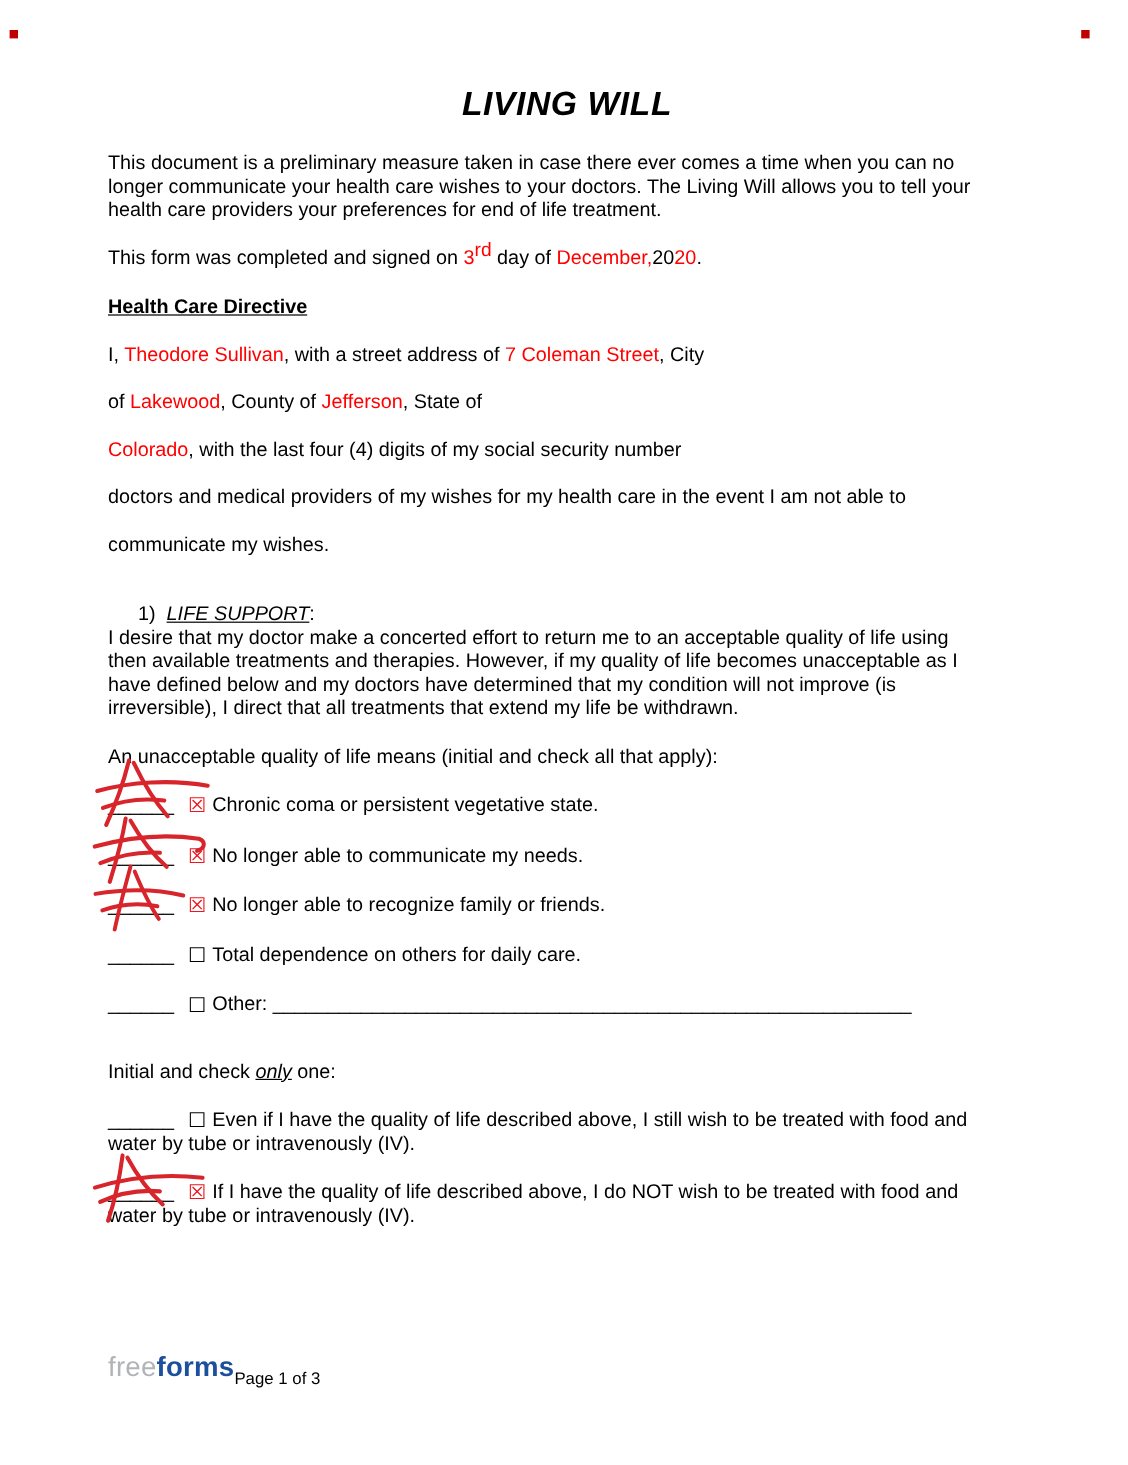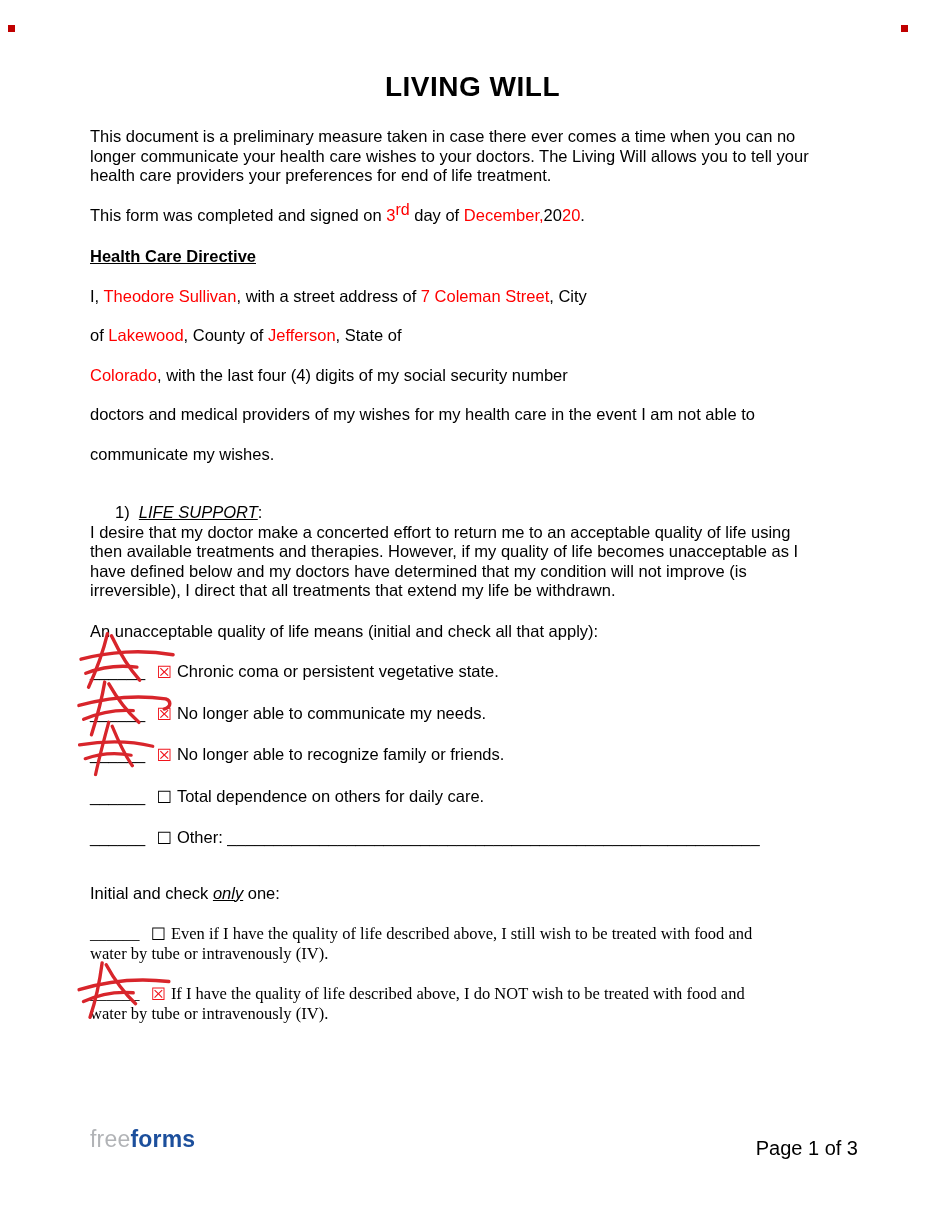--- a/index.html
+++ b/index.html
@@ -13,65 +13,65 @@
   }
   .page { padding: 0 85px 0 90px; }
 
   .corner { position: absolute; width: 7px; height: 7px; background: #c00000; }
   .corner.tl { left: 8px; top: 25px; }
   .corner.tr { left: 901px; top: 25px; }
 
   h1.title {
     margin: 0; padding-top: 72px;
     font-size: 28px; line-height: 30px; font-weight: 700;
-    text-align: center; letter-spacing: .5px;
+    text-align: center; letter-spacing: .5px; font-style: italic;
   }
   .intro  { margin: 25px 0 0; }
   .signed { margin: 20px 0 0; }
   .red    { color: #ff0000; }
   sup.ord { font-size: 16px; vertical-align: super; line-height: 0; }
 
   .directive { margin: 22px 0 0; text-align: left; font-weight: 700; }
   .directive .u { text-decoration: underline; }
 
   .pline { margin: 20px 0 0; }
 
   .sec-head { margin: 39px 0 0; padding-left: 25px; }
   .sec-head .hd { font-style: italic; text-decoration: underline; }
   .sec-body { margin: 0; }
   .apply    { margin: 21px 0 0; }
 
   .crow { margin: 22px 0 0; position: relative; }
   .crow.first { margin-top: 21px; }
   .only-head { margin: 36px 0 0; }
   .only-head .u { font-style: italic; text-decoration: underline; }
-  .oitem { margin: 21px 0 0; font-family: Liberation Serif, serif; }
+  .oitem { margin: 21px 0 0; }
 
   .blank { display: inline-block; position: relative; white-space: nowrap; }
   .cb {
     display: inline-block; font-size: 17px; line-height: 17px;
     margin: 0 5px 0 7px; vertical-align: -1px; color: #000;
   }
   .cb.red { color: #f0141c; }
 
   .ta { position: absolute; width: 100px; height: 62px; pointer-events: none; }
   .ta path { stroke: #d8252b; stroke-width: 3.4; fill: none; stroke-linecap: round; }
   .ta.v1 { left: -12px; top: -32px; transform: rotate(1deg); }
   .ta.v2 { left: -14px; top: -29px; transform: rotate(-3deg); }
   .ta.v3 { left: -16px; top: -27px; transform: rotate(4deg) scale(.95); }
   .ta.v4 { left: -13px; top: -28px; transform: rotate(-2deg); }
 
   .footer {
     position: absolute; left: 90px; right: 82px; top: 1126px;
-    display: flex; justify-content: space-between; align-items: flex-start;
+    display: flex; justify-content: flex-start; align-items: flex-start;
   }
   .logo { font-size: 23px; line-height: 26px; letter-spacing: .2px; cursor: pointer; }
   .lg-free  { color: #b1b3b6; font-weight: 400; }
   .lg-forms { color: #1c4f9c; font-weight: 700; }
-  .pageno { font-size: 20px; margin-top: 13px; margin-left: 36px; }
+  .pageno { font-size: 14px; margin-top: 13px; }
 </style>
 </head>
 <body>
 
 <div class="corner tl"></div>
 <div class="corner tr"></div>
 
 <div class="page">
 
   <h1 class="title">LIVING WILL</h1>

